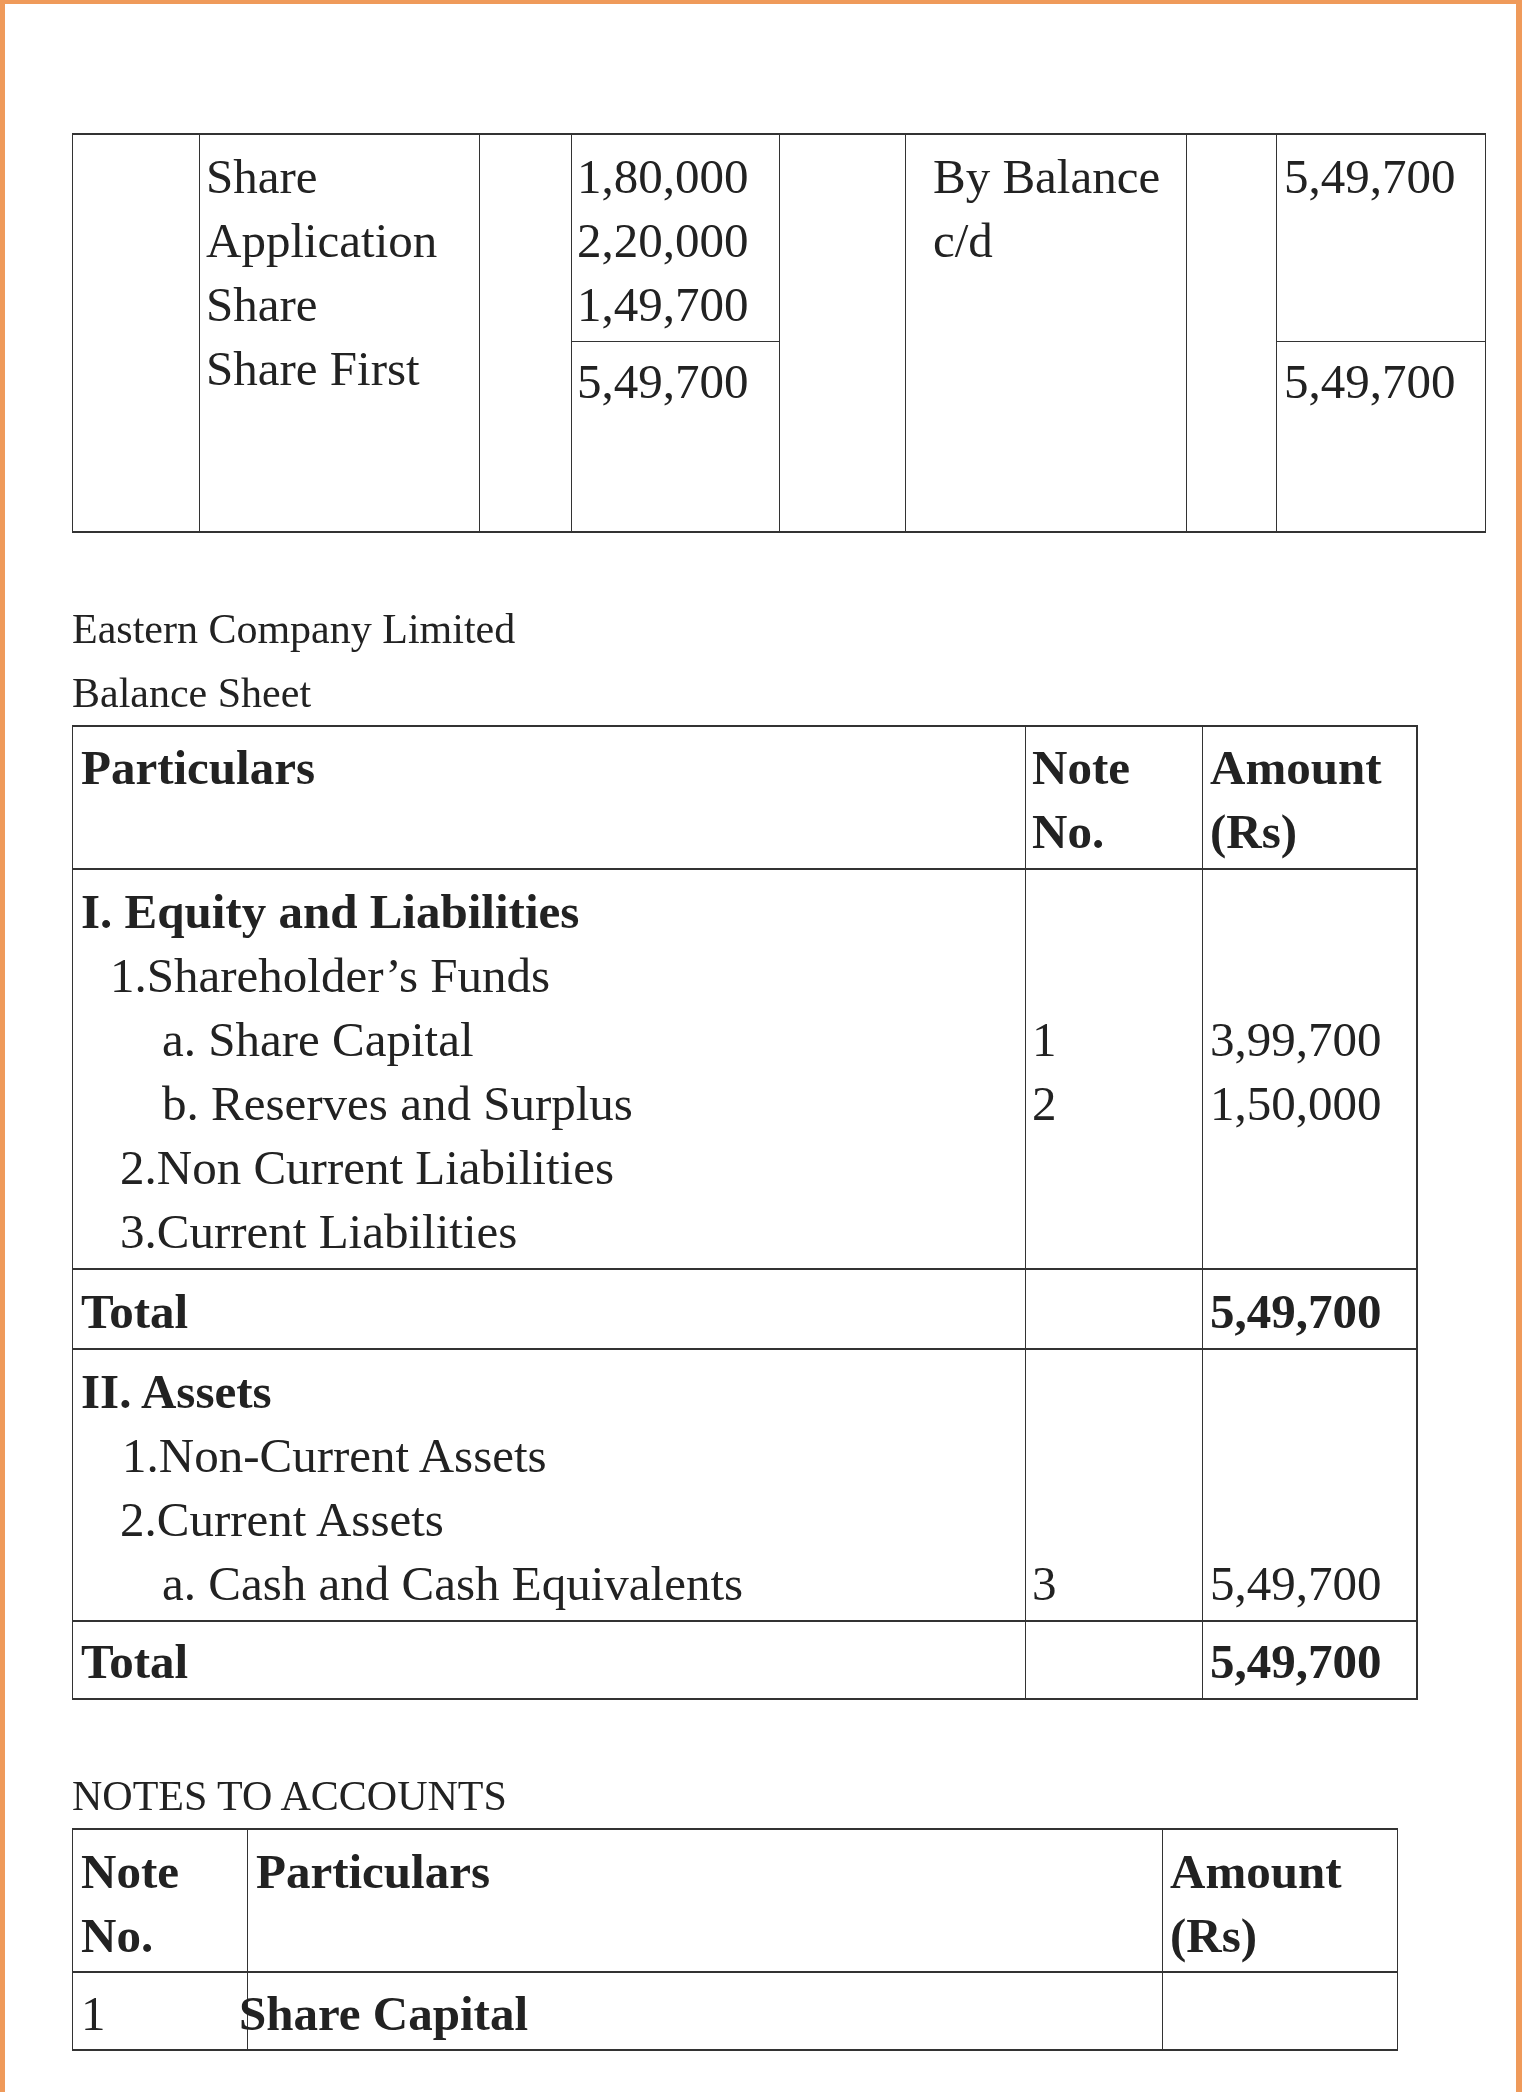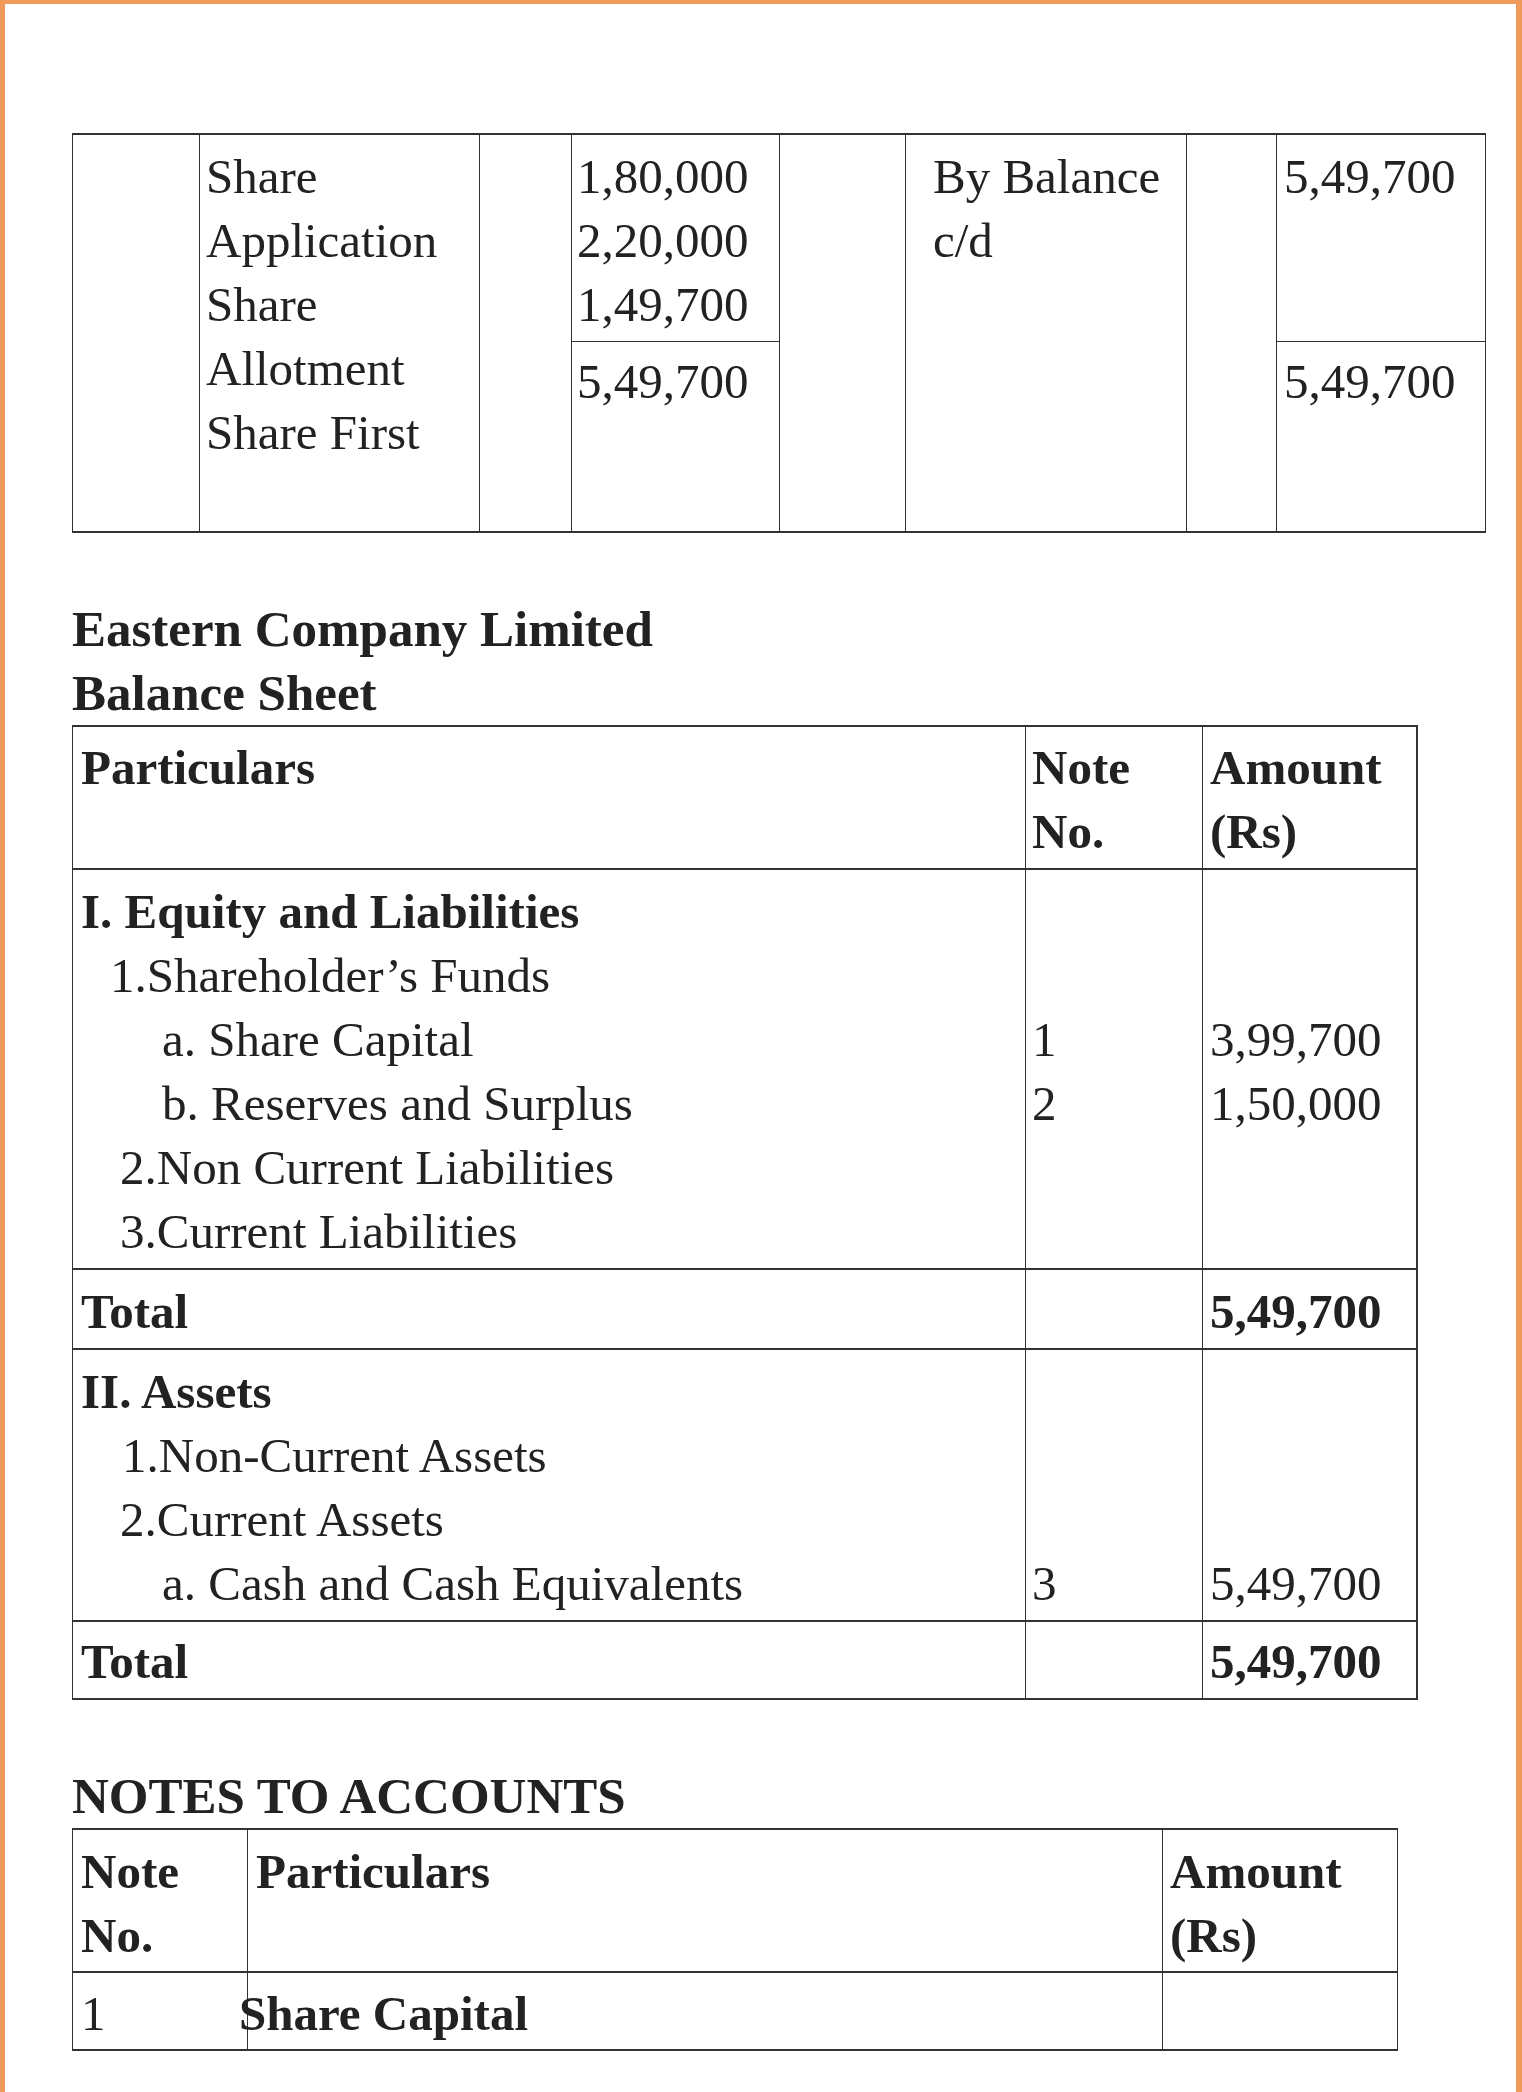--- a/index.html
+++ b/index.html
@@ -11,21 +11,21 @@
     }
     .frame-top { position: absolute; left: 0; top: 0; width: 1522px; height: 4px; background: #ef9a5a; }
     .frame-left { position: absolute; left: 0; top: 0; width: 5px; height: 2092px; background: #ef9a5a; }
     .frame-right { position: absolute; right: 0; top: 0; width: 6px; height: 2092px; background: #ef9a5a; }
 
     .abs { position: absolute; box-sizing: border-box; }
     .txt { font-size: 49px; line-height: 64px; white-space: pre; }
     .b { font-weight: bold; }
     .hline { position: absolute; height: 0; border-top: 2px solid #333; }
     .vline { position: absolute; width: 0; border-left: 1.5px solid #333; }
-    .title { font-size: 51px; font-weight: bold; line-height: 46px; position: absolute; white-space: nowrap; }
+    .title { font-size: 42px; font-weight: normal; line-height: 46px; position: absolute; white-space: nowrap; }
   </style>
 </head>
 <body>
 
 <div class="frame-top"></div>
 <div class="frame-left"></div>
 <div class="frame-right"></div>
 
 <div>
 
@@ -39,21 +39,20 @@
   <div class="vline" style="left:1186px;top:133px;height:400px;"></div>
   <div class="vline" style="left:1276px;top:133px;height:400px;"></div>
 
   <div class="hline" style="left:571px;top:341px;width:208px;border-top-width:1.5px;"></div>
   <div class="hline" style="left:1276px;top:341px;width:210px;border-top-width:1.5px;"></div>
 
   <div class="abs" style="left:206px;top:145px;">
     <div class="txt">Share</div>
     <div class="txt">Application</div>
     <div class="txt">Share</div>
-    <div class="txt">Allotment</div>
     <div class="txt">Share First</div>
   </div>
 
   <div class="abs" style="left:577px;top:145px;">
     <div class="txt">1,80,000</div>
     <div class="txt">2,20,000</div>
     <div class="txt">1,49,700</div>
   </div>
   <div class="abs txt" style="left:577px;top:350px;">5,49,700</div>
 

